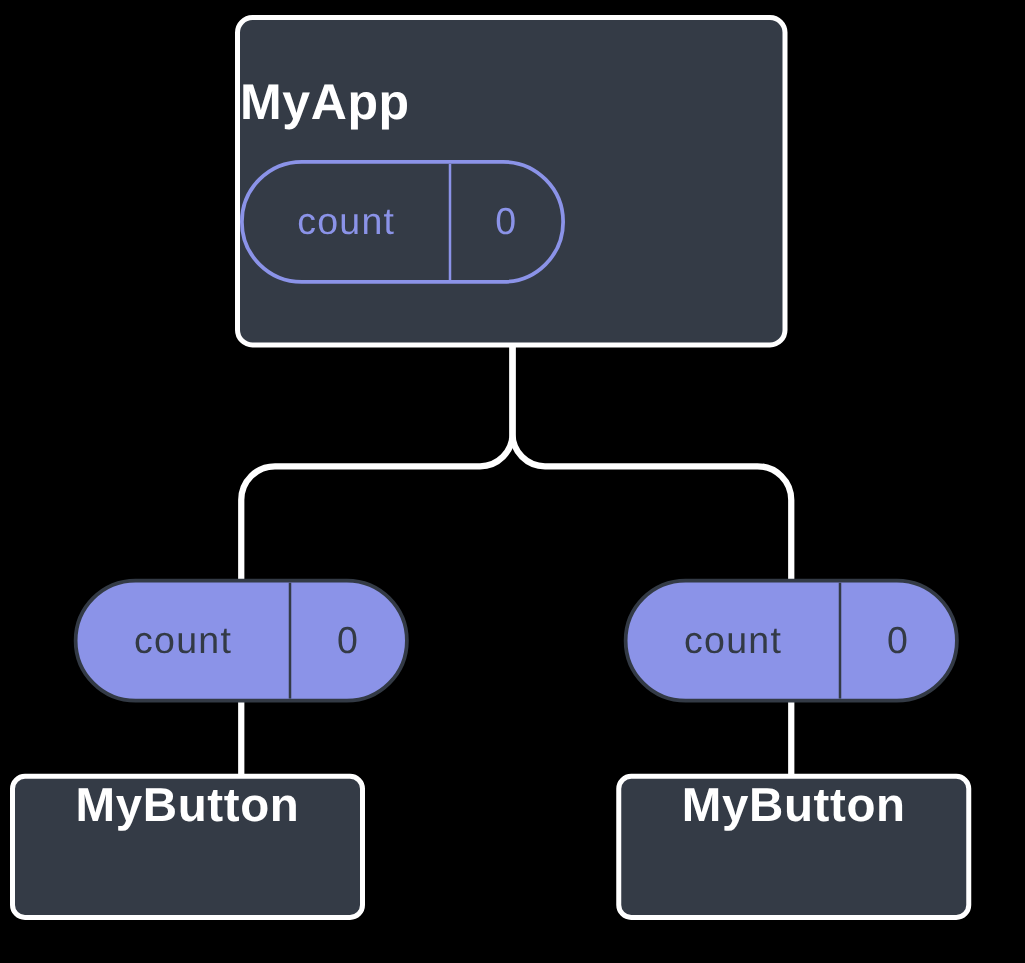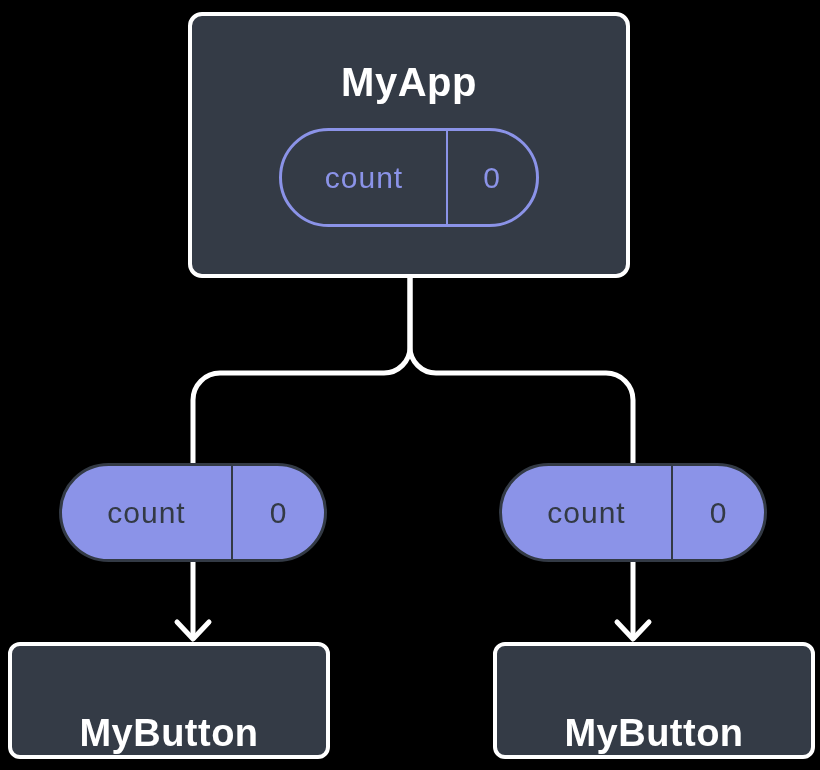--- a/index.html
+++ b/index.html
@@ -41,21 +41,20 @@
     background: var(--node-fill);
     border: 4px solid var(--node-border);
     border-radius: 14px;
   }
 
   .node-root {
     left: 188px; top: 12px;
     width: 442px; height: 266px;
     display: flex;
     flex-direction: column;
-    align-items: center;
     padding-top: 43px;
   }
   .node-title {
     color: #FFFFFF;
     font-size: 40px;
     font-weight: 700;
     line-height: 46px;
     letter-spacing: 0.5px;
   }
 
@@ -97,25 +96,25 @@
   }
   .pill-filled .seg-name {
     width: 171px;
     border-right: 2.5px solid var(--pill-dark);
   }
   .pill-filled .seg-value { flex: 1; }
   .pill-left  { left: 59px; }
   .pill-right { left: 499px; }
 
   .node-button {
-    top: 642px;
-    width: 322px; height: 117px;
+    top: 619px;
+    width: 284px; height: 117px;
     border-radius: 12px;
     display: flex;
-    align-items: flex-end;
+    align-items: flex-start;
     justify-content: center;
   }
   .node-button .node-title { font-size: 38px; line-height: 44px; }
   .node-button-left  { left: 8px; }
   .node-button-right { left: 493px; }
 </style>
 </head>
 <body>
 
 <div class="canvas">

